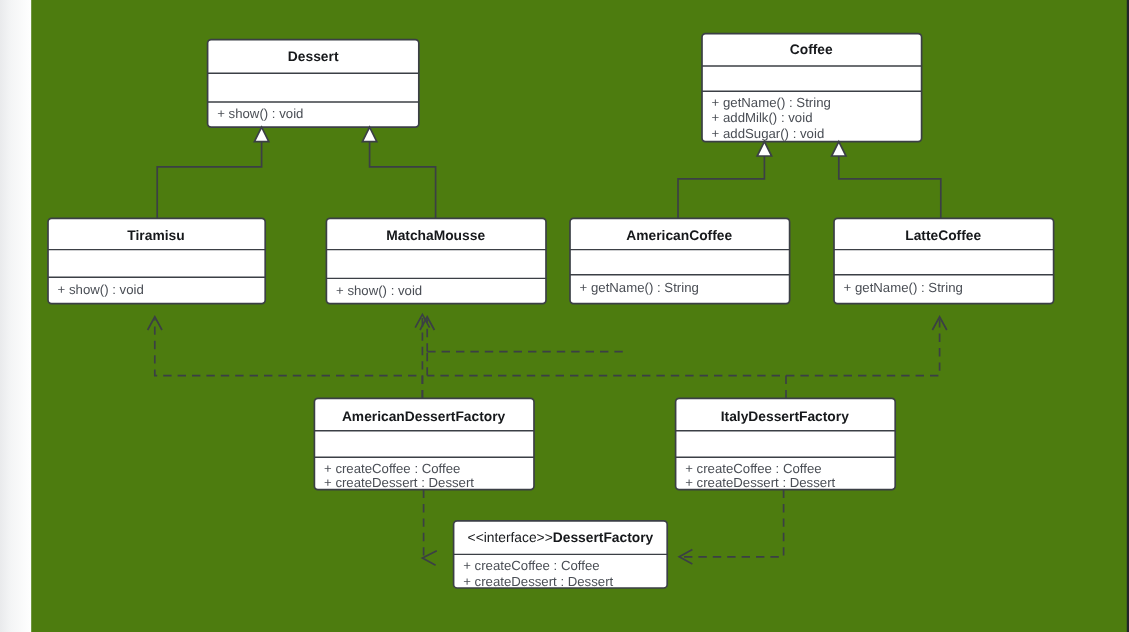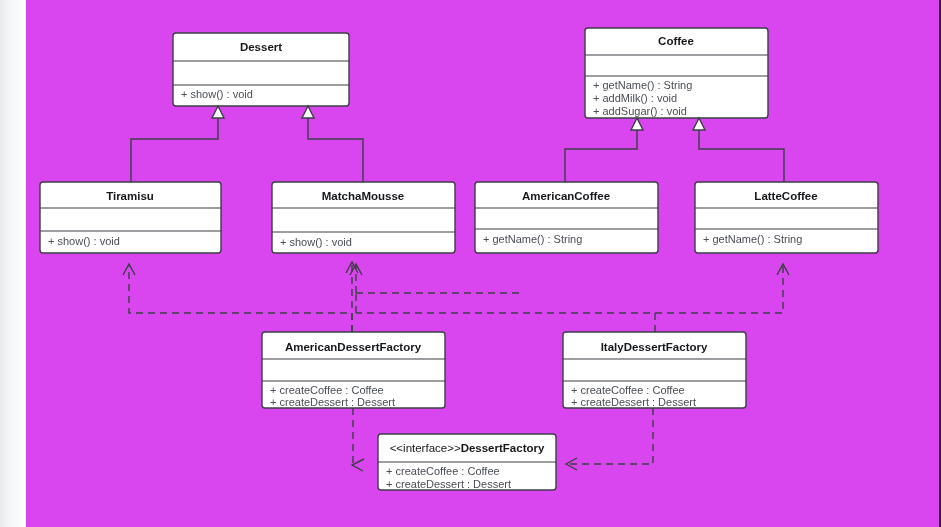--- a/index.html
+++ b/index.html
@@ -10,21 +10,21 @@
   body {
     width: 941px;
     height: 527px;
     overflow: hidden;
     font-family: "Liberation Sans", sans-serif;
   }
   #canvas-wrap {
     position: relative;
     width: 941px;
     height: 527px;
-    background: #d946ef;
+    background: #4d7c0f;
     box-sizing: border-box;
     border-right: 2px solid #22252a;
   }
   
   #left-shade {
     position: absolute;
     left: 0; top: 0;
     width: 26px; height: 527px;
     background: linear-gradient(to right, #e9eaec 0%, #f4f5f6 35%, #ffffff 100%);
     pointer-events: none;

